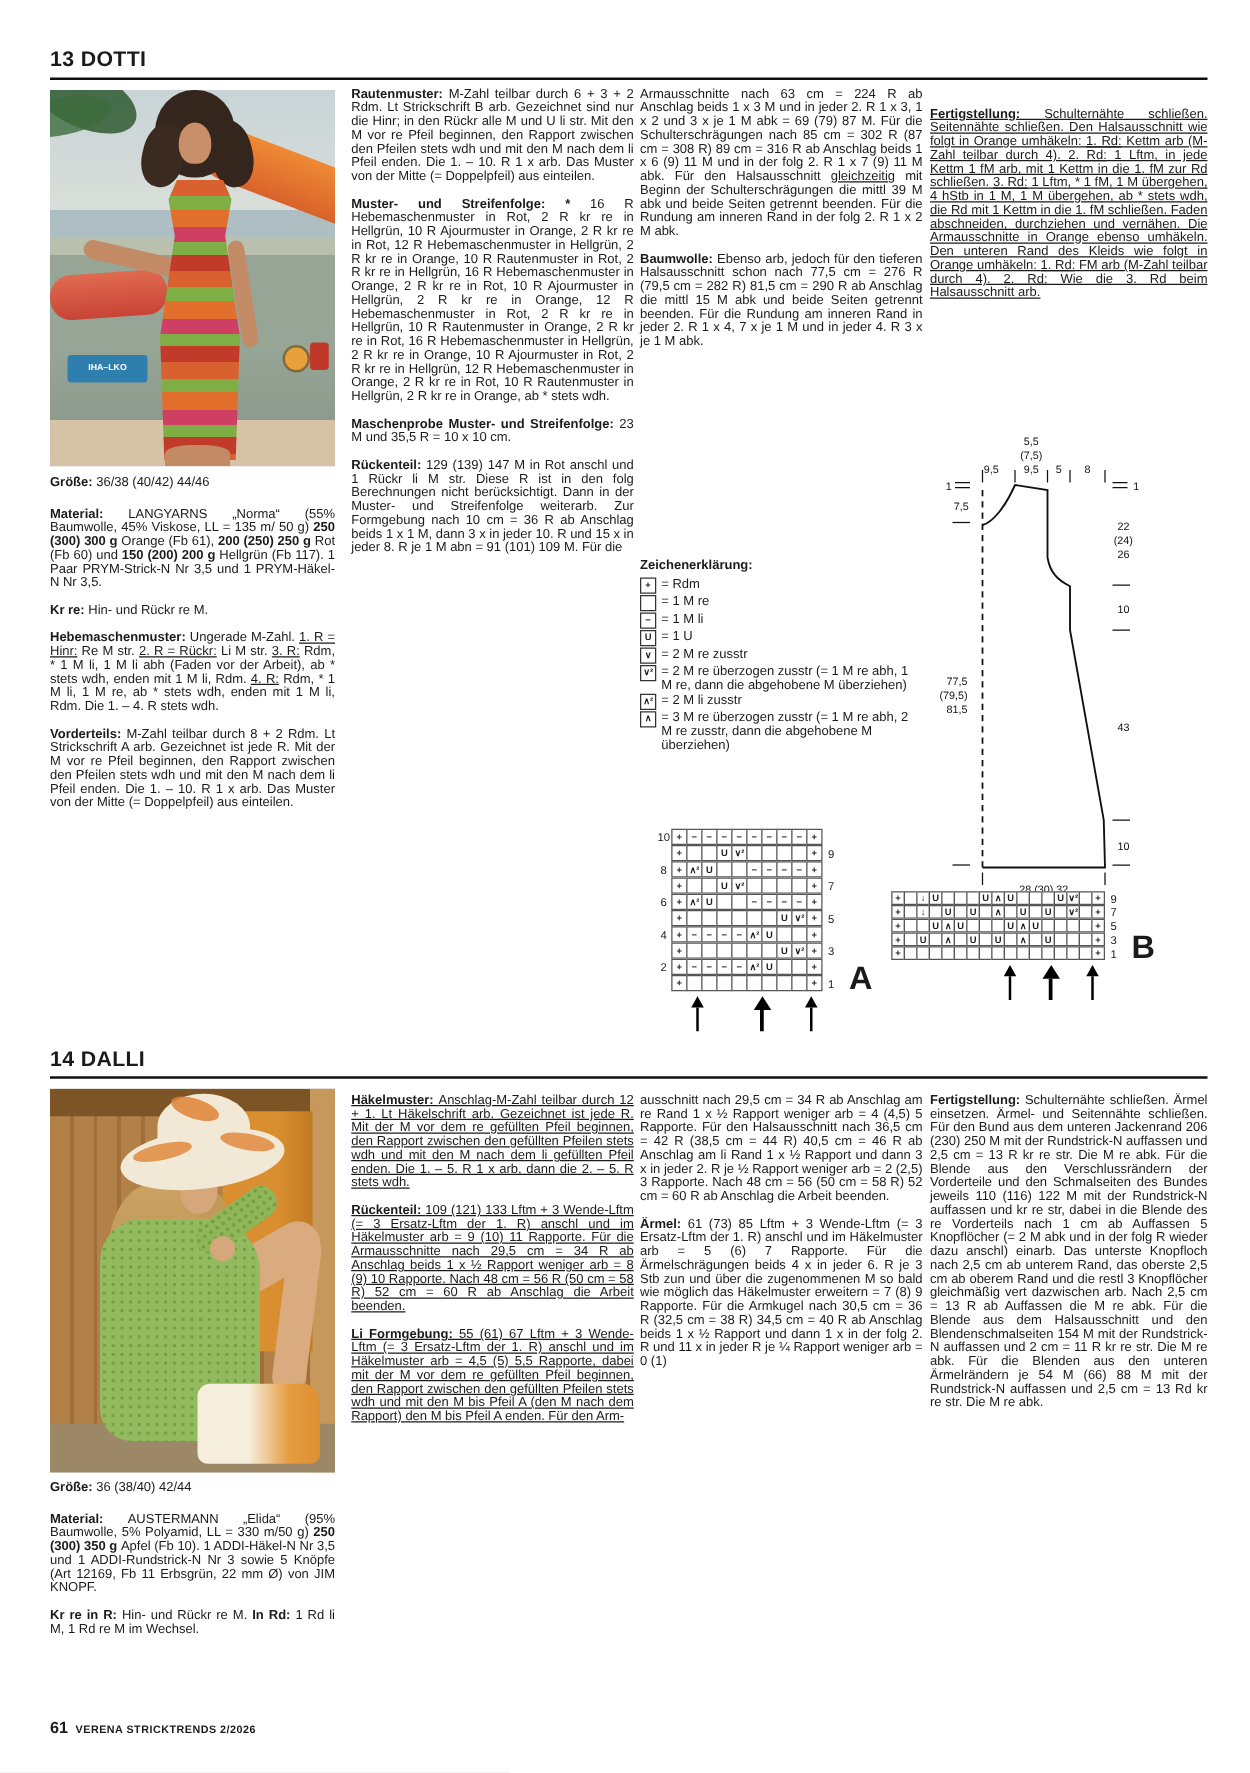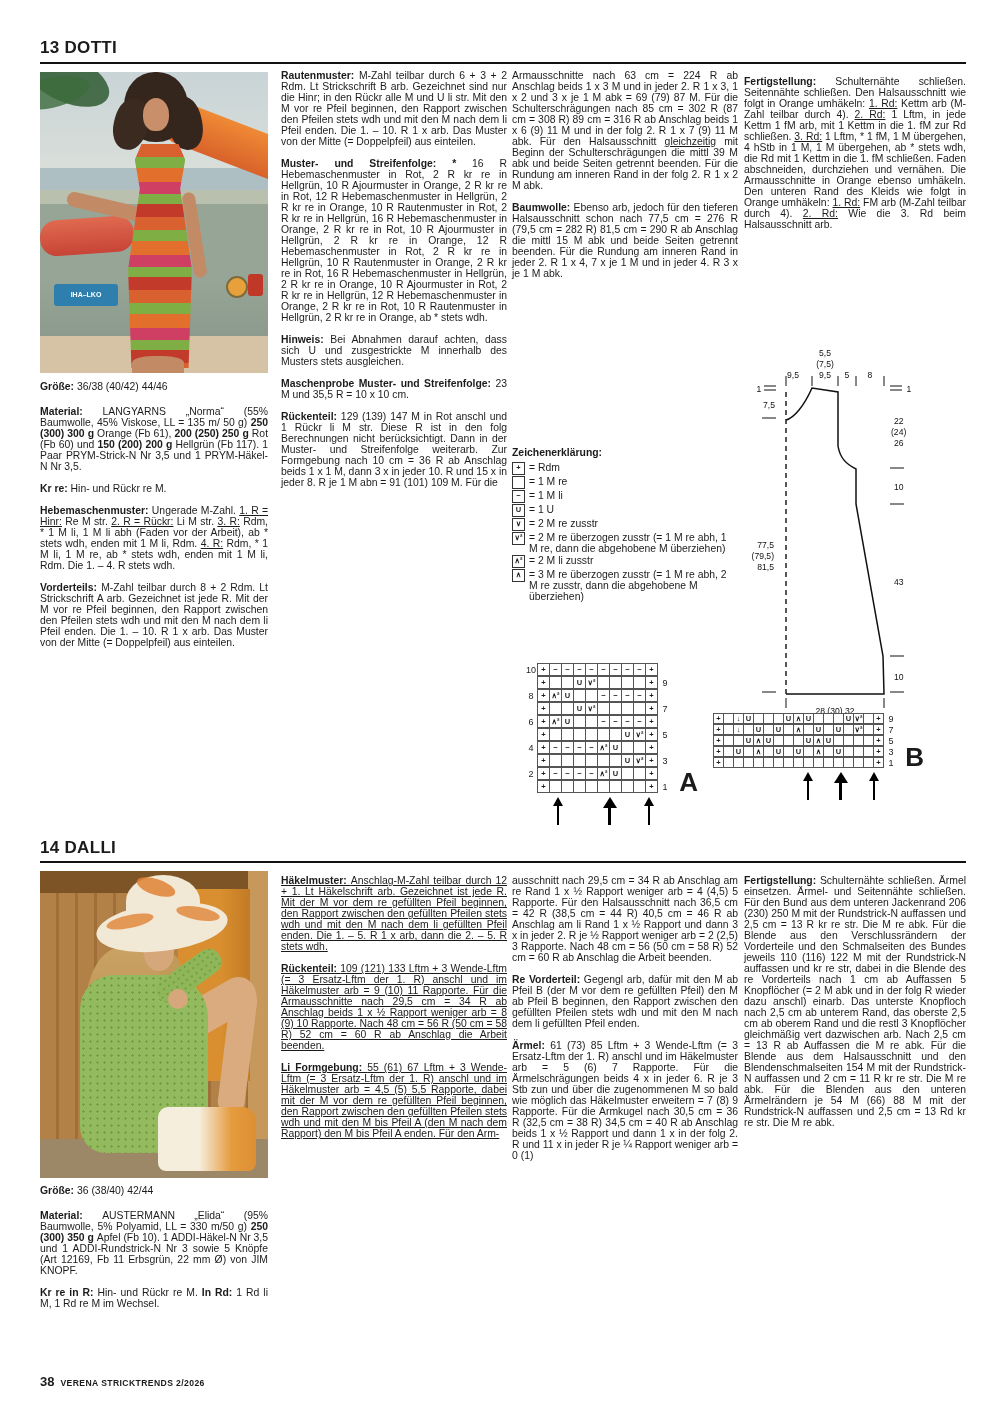--- a/index.html
+++ b/index.html
@@ -78,21 +78,20 @@
   <div class="col" style="left:40px;top:381px;width:228px;height:450px;">
       <p class="cap"><span class="b">Größe: </span><span>36/38 (40/42) 44/46</span></p>
       <p><span class="b">Material: </span><span>LANGYARNS „Norma“ (55% Baumwolle, 45% Viskose, LL = 135 m/ 50 g) </span><span class="b">250 (300) 300 g </span><span>Orange (Fb 61), </span><span class="b">200 (250) 250 g </span><span>Rot (Fb 60) und </span><span class="b">150 (200) 200 g </span><span>Hellgrün (Fb 117). 1 Paar PRYM-Strick-N Nr 3,5 und 1 PRYM-Häkel-N Nr 3,5.</span></p>
       <p><span class="b">Kr re: </span><span>Hin- und Rückr re M.</span></p>
       <p><span class="b">Hebemaschenmuster: </span><span>Ungerade M-Zahl. </span><span class="u">1. R = Hinr:</span><span> Re M str. </span><span class="u">2. R = Rückr:</span><span> Li M str. </span><span class="u">3. R:</span><span> Rdm, * 1 M li, 1 M li abh (Faden vor der Arbeit), ab * stets wdh, enden mit 1 M li, Rdm. </span><span class="u">4. R:</span><span> Rdm, * 1 M li, 1 M re, ab * stets wdh, enden mit 1 M li, Rdm. Die 1. – 4. R stets wdh.</span></p>
       <p><span class="b">Vorderteils: </span><span>M-Zahl teilbar durch 8 + 2 Rdm. Lt Strickschrift A arb. Gezeichnet ist jede R. Mit der M vor re Pfeil beginnen, den Rapport zwischen den Pfeilen stets wdh und mit den M nach dem li Pfeil enden. Die 1. – 10. R 1 x arb. Das Muster von der Mitte (= Doppelpfeil) aus einteilen.</span></p>
     </div>
   <div class="col" style="left:281px;top:70px;width:226px;height:762px;">
       <p><span class="b">Rautenmuster: </span><span>M-Zahl teilbar durch 6 + 3 + 2 Rdm. Lt Strickschrift B arb. Gezeichnet sind nur die Hinr; in den Rückr alle M und U li str. Mit den M vor re Pfeil beginnen, den Rapport zwischen den Pfeilen stets wdh und mit den M nach dem li Pfeil enden. Die 1. – 10. R 1 x arb. Das Muster von der Mitte (= Doppelpfeil) aus einteilen.</span></p>
       <p><span class="b">Muster- und Streifenfolge: * </span><span>16 R Hebemaschenmuster in Rot, 2 R kr re in Hellgrün, 10 R Ajourmuster in Orange, 2 R kr re in Rot, 12 R Hebemaschenmuster in Hellgrün, 2 R kr re in Orange, 10 R Rautenmuster in Rot, 2 R kr re in Hellgrün, 16 R Hebemaschenmuster in Orange, 2 R kr re in Rot, 10 R Ajourmuster in Hellgrün, 2 R kr re in Orange, 12 R Hebemaschenmuster in Rot, 2 R kr re in Hellgrün, 10 R Rautenmuster in Orange, 2 R kr re in Rot, 16 R Hebemaschenmuster in Hellgrün, 2 R kr re in Orange, 10 R Ajourmuster in Rot, 2 R kr re in Hellgrün, 12 R Hebemaschenmuster in Orange, 2 R kr re in Rot, 10 R Rautenmuster in Hellgrün, 2 R kr re in Orange, ab * stets wdh.</span></p>
-      <p><span class="b">Hinweis: </span><span>Bei Abnahmen darauf achten, dass sich U und zusgestrickte M innerhalb des Musters stets ausgleichen.</span></p>
       <p><span class="b">Maschenprobe Muster- und Streifenfolge: </span><span>23 M und 35,5 R = 10 x 10 cm.</span></p>
       <p><span class="b">Rückenteil: </span><span>129 (139) 147 M in Rot anschl und 1 Rückr li M str. Diese R ist in den folg Berechnungen nicht berücksichtigt. Dann in der Muster- und Streifenfolge weiterarb. Zur Formgebung nach 10 cm = 36 R ab Anschlag beids 1 x 1 M, dann 3 x in jeder 10. R und 15 x in jeder 8. R je 1 M abn = 91 (101) 109 M. Für die</span></p>
     </div>
   <div class="col" style="left:512px;top:70px;width:226px;height:400px;">
       <p><span>Armausschnitte nach 63 cm = 224 R ab Anschlag beids 1 x 3 M und in jeder 2. R 1 x 3, 1 x 2 und 3 x je 1 M abk = 69 (79) 87 M. Für die Schulterschrägungen nach 85 cm = 302 R (87 cm = 308 R) 89 cm = 316 R ab Anschlag beids 1 x 6 (9) 11 M und in der folg 2. R 1 x 7 (9) 11 M abk. Für den Halsausschnitt </span><span class="u">gleichzeitig</span><span> mit Beginn der Schulterschrägungen die mittl 39 M abk und beide Seiten getrennt beenden. Für die Rundung am inneren Rand in der folg 2. R 1 x 2 M abk.</span></p>
       <p><span class="b">Baumwolle: </span><span>Ebenso arb, jedoch für den tieferen Halsausschnitt schon nach 77,5 cm = 276 R (79,5 cm = 282 R) 81,5 cm = 290 R ab Anschlag die mittl 15 M abk und beide Seiten getrennt beenden. Für die Rundung am inneren Rand in jeder 2. R 1 x 4, 7 x je 1 M und in jeder 4. R 3 x je 1 M abk.</span></p>
     </div>
   <div class="col" style="left:512px;top:447px;width:226px;">
       <p><span class="b">Zeichenerklärung:</span></p>
     </div>
@@ -123,21 +122,21 @@
       </div>
       <div class="leg">
         <span class="sym">∧²</span>
         <span class="ltext">= 2 M li zusstr</span>
       </div>
       <div class="leg">
         <span class="sym">∧</span>
         <span class="ltext">= 3 M re überzogen zusstr (= 1 M re abh, 2 M re zusstr, dann die abgehobene M überziehen)</span>
       </div>
     </div>
-  <div class="col" style="left:744px;top:76px;width:222px;height:270px;">
+  <div class="col" style="left:744px;top:86px;width:222px;height:270px;text-decoration:underline;">
       <p><span class="b">Fertigstellung: </span><span>Schulternähte schließen. Seitennähte schließen. Den Halsausschnitt wie folgt in Orange umhäkeln: </span><span class="u">1. Rd:</span><span> Kettm arb (M-Zahl teilbar durch 4). </span><span class="u">2. Rd:</span><span> 1 Lftm, in jede Kettm 1 fM arb, mit 1 Kettm in die 1. fM zur Rd schließen. </span><span class="u">3. Rd:</span><span> 1 Lftm, * 1 fM, 1 M übergehen, 4 hStb in 1 M, 1 M übergehen, ab * stets wdh, die Rd mit 1 Kettm in die 1. fM schließen. Faden abschneiden, durchziehen und vernähen. Die Armausschnitte in Orange ebenso umhäkeln. Den unteren Rand des Kleids wie folgt in Orange umhäkeln: </span><span class="u">1. Rd:</span><span> FM arb (M-Zahl teilbar durch 4). </span><span class="u">2. Rd:</span><span> Wie die 3. Rd beim Halsausschnitt arb.</span></p>
     </div>
 
   <svg class="schem" width="222" height="382" viewBox="0 0 222 382">
     <line x1="42" y1="50" x2="42" y2="352" stroke="#111" stroke-width="1.4" stroke-dasharray="5,4"></line>
     <path d="M 42 78 C 50 76 60 64 68 46 L 94 50 L 94 104 C 96 116 102 122 112 127 L 112 162 L 139 314 L 140 352 L 42 352" fill="none" stroke="#111" stroke-width="1.5"></path>
     <g stroke="#111" stroke-width="1">
       <line x1="42" y1="34" x2="42" y2="44"></line>
         <line x1="68" y1="34" x2="68" y2="44"></line>
       <line x1="94" y1="34" x2="94" y2="44"></line>
@@ -484,25 +483,24 @@
       <p><span class="b">Material: </span><span>AUSTERMANN „Elida“ (95% Baumwolle, 5% Polyamid, LL = 330 m/50 g) </span><span class="b">250 (300) 350 g </span><span>Apfel (Fb 10). 1 ADDI-Häkel-N Nr 3,5 und 1 ADDI-Rundstrick-N Nr 3 sowie 5 Knöpfe (Art 12169, Fb 11 Erbsgrün, 22 mm Ø) von JIM KNOPF.</span></p>
       <p><span class="b">Kr re in R: </span><span>Hin- und Rückr re M. </span><span class="b">In Rd: </span><span>1 Rd li M, 1 Rd re M im Wechsel.</span></p>
     </div>
   <div class="col" style="left:281px;top:875px;width:226px;height:500px;text-decoration:underline;">
       <p><span class="b">Häkelmuster: </span><span>Anschlag-M-Zahl teilbar durch 12 + 1. Lt Häkelschrift arb. Gezeichnet ist jede R. Mit der M vor dem re gefüllten Pfeil beginnen, den Rapport zwischen den gefüllten Pfeilen stets wdh und mit den M nach dem li gefüllten Pfeil enden. Die 1. – 5. R 1 x arb, dann die 2. – 5. R stets wdh.</span></p>
       <p><span class="b">Rückenteil: </span><span>109 (121) 133 Lftm + 3 Wende-Lftm (= 3 Ersatz-Lftm der 1. R) anschl und im Häkelmuster arb = 9 (10) 11 Rapporte. Für die Armausschnitte nach 29,5 cm = 34 R ab Anschlag beids 1 x ½ Rapport weniger arb = 8 (9) 10 Rapporte. Nach 48 cm = 56 R (50 cm = 58 R) 52 cm = 60 R ab Anschlag die Arbeit beenden.</span></p>
       <p><span class="b">Li Formgebung: </span><span>55 (61) 67 Lftm + 3 Wende-Lftm (= 3 Ersatz-Lftm der 1. R) anschl und im Häkelmuster arb = 4,5 (5) 5,5 Rapporte, dabei mit der M vor dem re gefüllten Pfeil beginnen, den Rapport zwischen den gefüllten Pfeilen stets wdh und mit den M bis Pfeil A (den M nach dem Rapport) den M bis Pfeil A enden. Für den Arm-</span></p>
     </div>
   <div class="col" style="left:512px;top:875px;width:226px;height:500px;">
       <p><span>ausschnitt nach 29,5 cm = 34 R ab Anschlag am re Rand 1 x ½ Rapport weniger arb = 4 (4,5) 5 Rapporte. Für den Halsausschnitt nach 36,5 cm = 42 R (38,5 cm = 44 R) 40,5 cm = 46 R ab Anschlag am li Rand 1 x ½ Rapport und dann 3 x in jeder 2. R je ½ Rapport weniger arb = 2 (2,5) 3 Rapporte. Nach 48 cm = 56 (50 cm = 58 R) 52 cm = 60 R ab Anschlag die Arbeit beenden.</span></p>
-      <p><span class="b">Re Vorderteil: </span><span>Gegengl arb, dafür mit den M ab Pfeil B (der M vor dem re gefüllten Pfeil) den M ab Pfeil B beginnen, den Rapport zwischen den gefüllten Pfeilen stets wdh und mit den M nach dem li gefüllten Pfeil enden.</span></p>
       <p><span class="b">Ärmel: </span><span>61 (73) 85 Lftm + 3 Wende-Lftm (= 3 Ersatz-Lftm der 1. R) anschl und im Häkelmuster arb = 5 (6) 7 Rapporte. Für die Ärmelschrägungen beids 4 x in jeder 6. R je 3 Stb zun und über die zugenommenen M so bald wie möglich das Häkelmuster erweitern = 7 (8) 9 Rapporte. Für die Armkugel nach 30,5 cm = 36 R (32,5 cm = 38 R) 34,5 cm = 40 R ab Anschlag beids 1 x ½ Rapport und dann 1 x in der folg 2. R und 11 x in jeder R je ¼ Rapport weniger arb = 0 (1)</span></p>
     </div>
   <div class="col" style="left:744px;top:875px;width:222px;height:500px;">
       <p><span class="b">Fertigstellung: </span><span>Schulternähte schließen. Ärmel einsetzen. Ärmel- und Seitennähte schließen. Für den Bund aus dem unteren Jackenrand 206 (230) 250 M mit der Rundstrick-N auffassen und 2,5 cm = 13 R kr re str. Die M re abk. Für die Blende aus den Verschlussrändern der Vorderteile und den Schmalseiten des Bundes jeweils 110 (116) 122 M mit der Rundstrick-N auffassen und kr re str, dabei in die Blende des re Vorderteils nach 1 cm ab Auffassen 5 Knopflöcher (= 2 M abk und in der folg R wieder dazu anschl) einarb. Das unterste Knopfloch nach 2,5 cm ab unterem Rand, das oberste 2,5 cm ab oberem Rand und die restl 3 Knopflöcher gleichmäßig vert dazwischen arb. Nach 2,5 cm = 13 R ab Auffassen die M re abk. Für die Blende aus dem Halsausschnitt und den Blendenschmalseiten 154 M mit der Rundstrick-N auffassen und 2 cm = 11 R kr re str. Die M re abk. Für die Blenden aus den unteren Ärmelrändern je 54 M (66) 88 M mit der Rundstrick-N auffassen und 2,5 cm = 13 Rd kr re str. Die M re abk.</span></p>
     </div>
 
   <div class="footer">
-    <span class="num">38</span>
+    <span class="num">61</span>
     <span class="txt">VERENA STRICKTRENDS 2/2026</span>
   </div>
 
 </div>
 
 </body></html>

